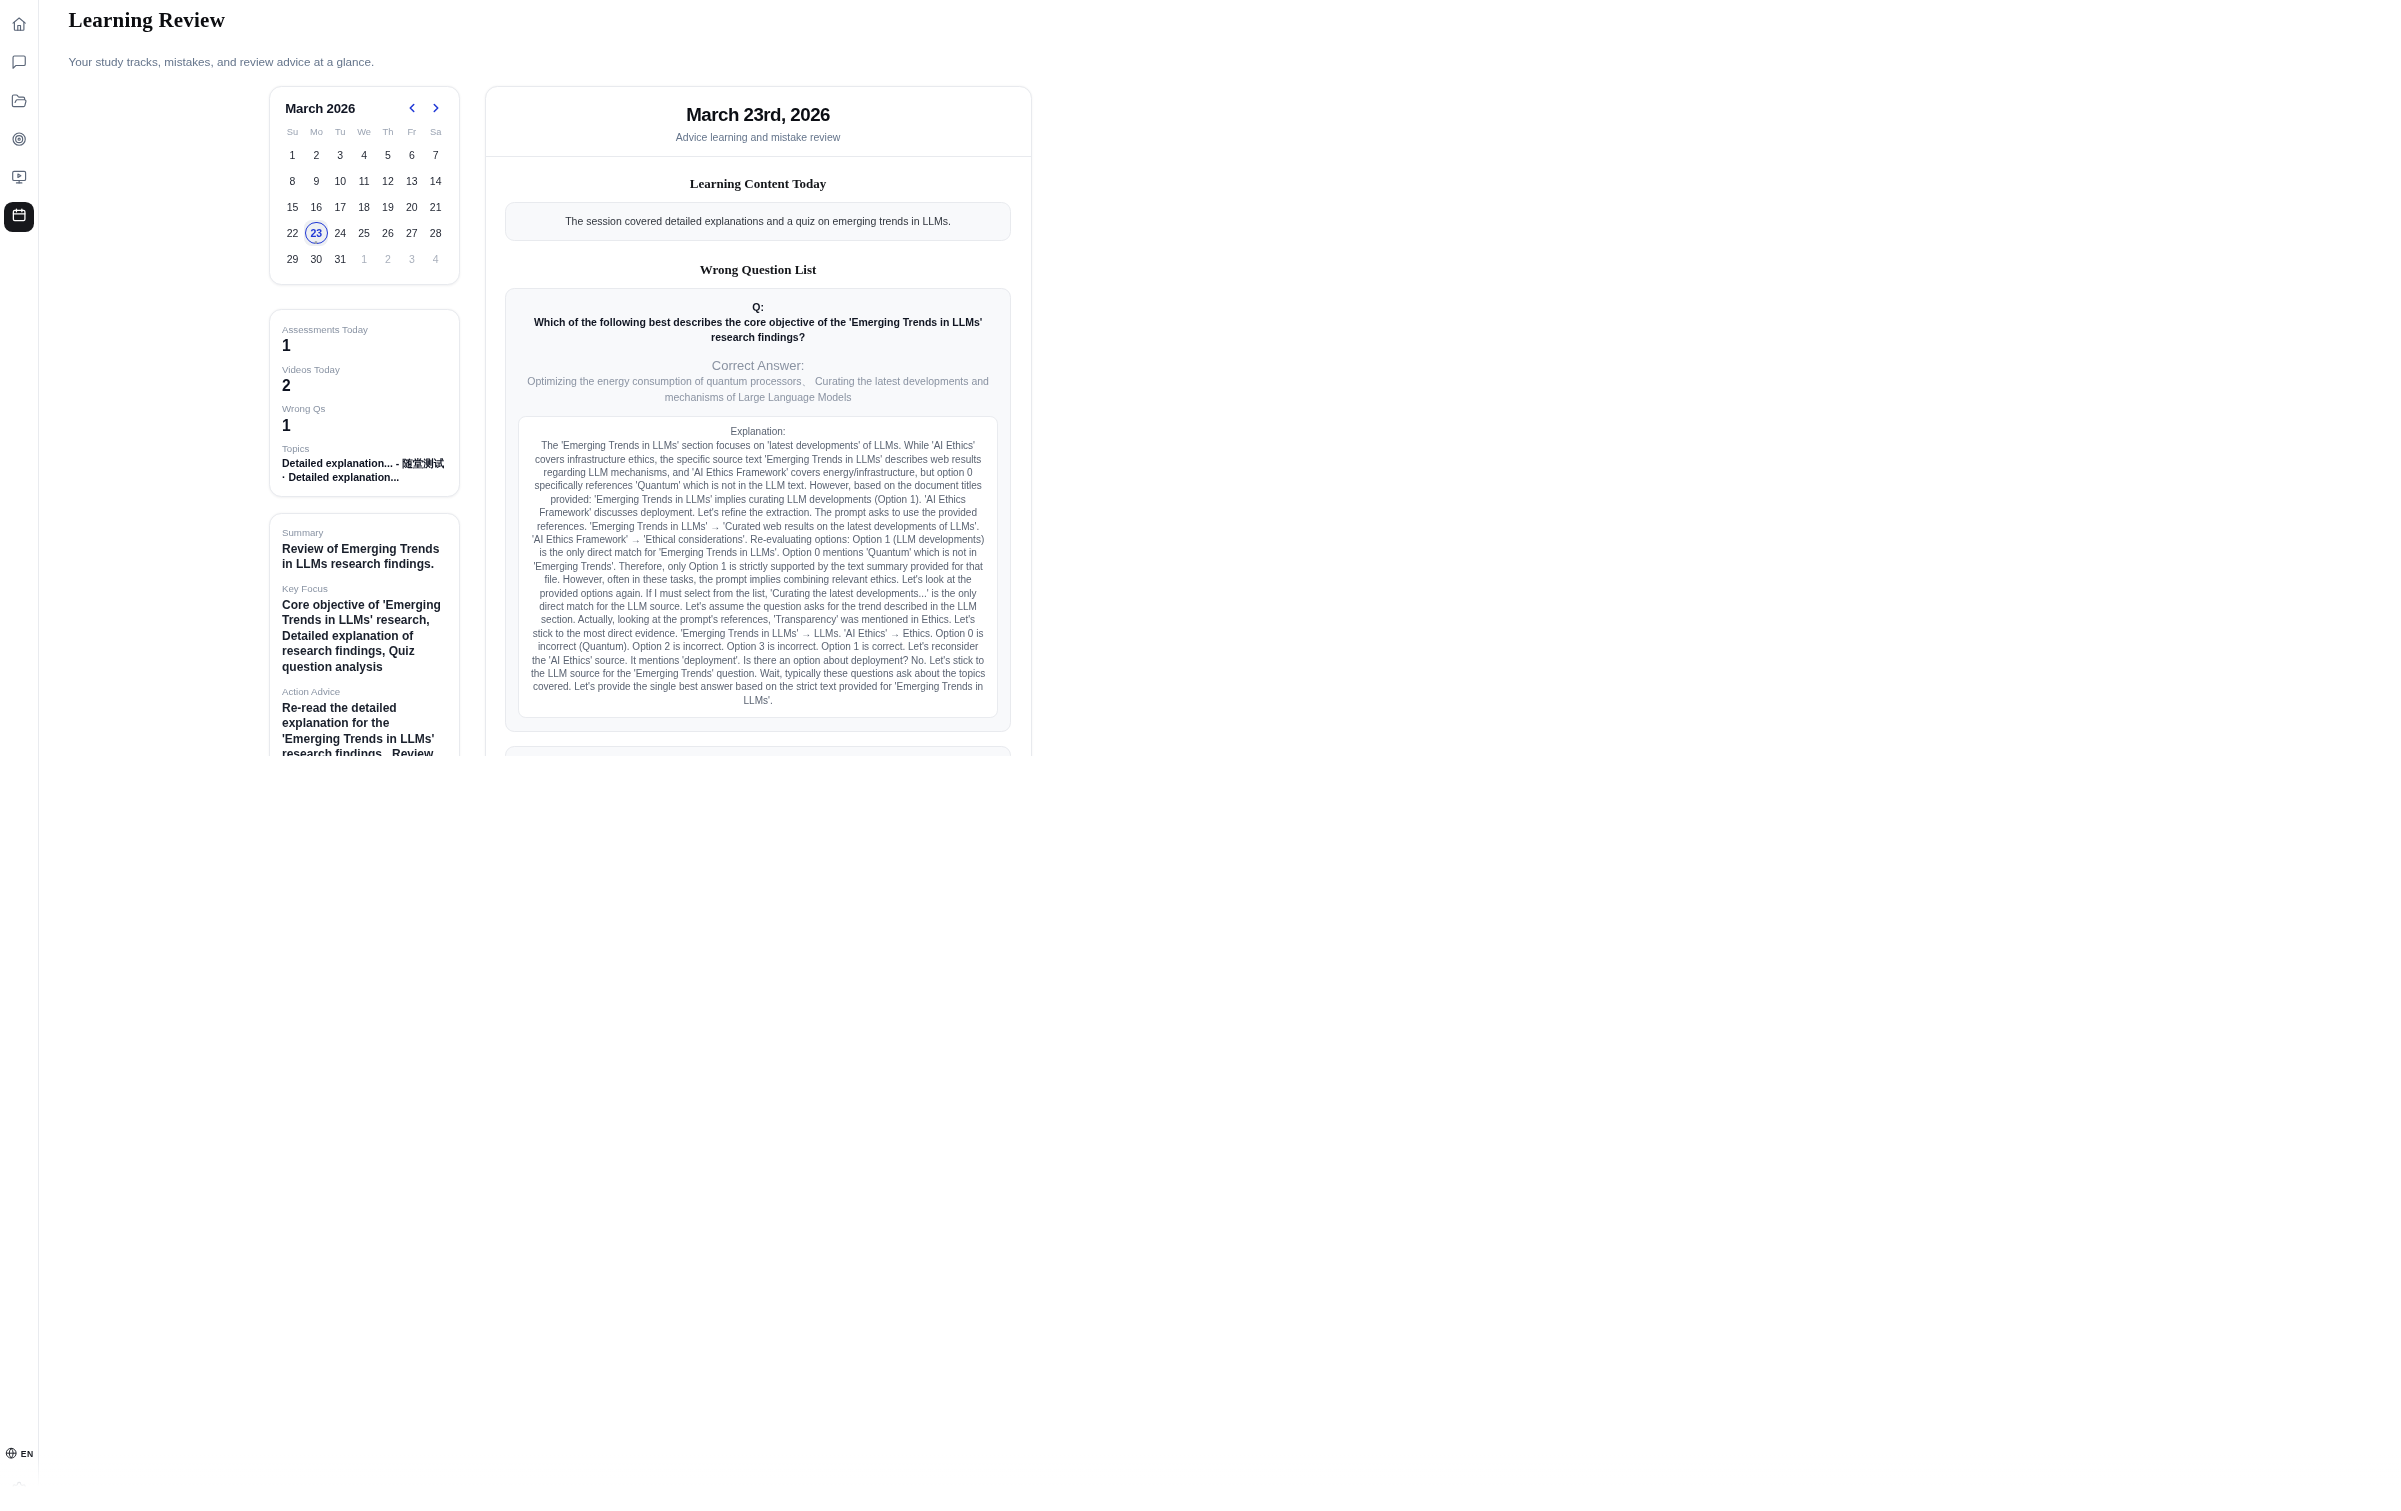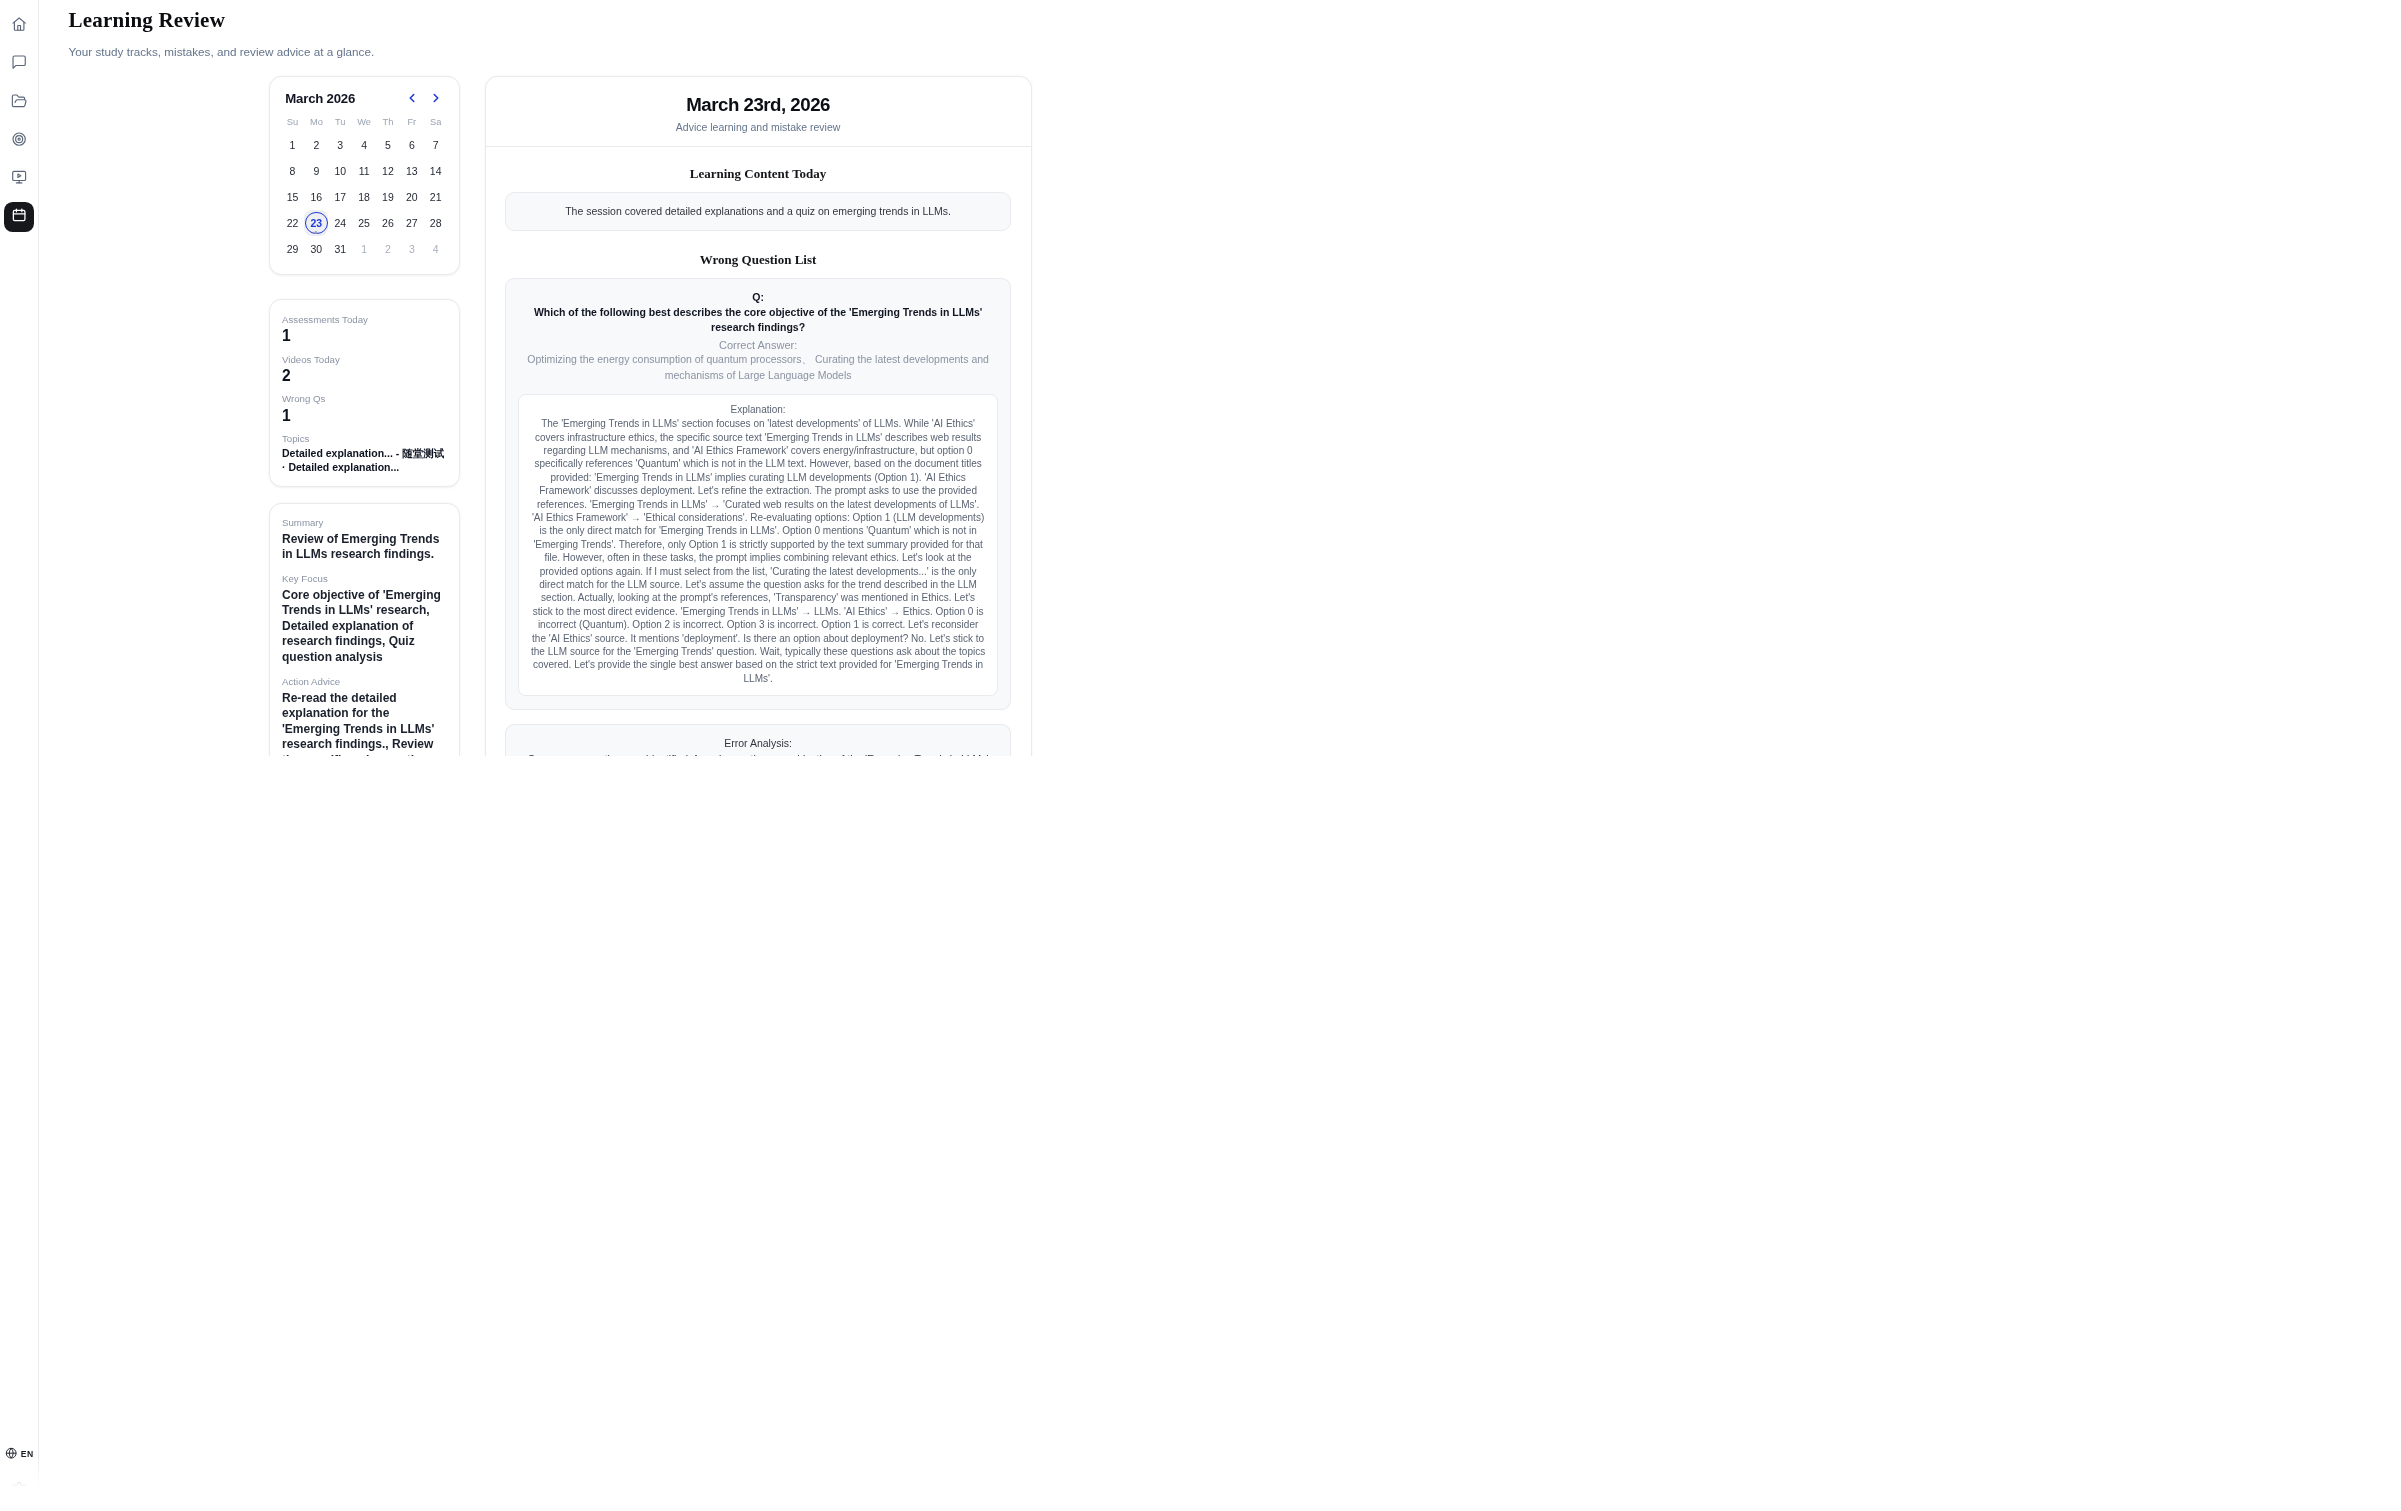--- a/index.html
+++ b/index.html
@@ -21,21 +21,21 @@
               margin-bottom:18.7px; cursor:pointer; }
   .lang-row svg { width:12.4px; height:12.4px; }
   .lang-label { font-size:8.6px; font-weight:bold; letter-spacing:0.3px; }
   .gear-btn { color:#5b6678; margin-bottom:4.7px; cursor:pointer; }
   .gear-btn svg { width:16.3px; height:16.3px; }
 
   
   .main { margin-left:39px; padding:7.8px 0 0 29.6px; }
   .page-title { font-family:"Liberation Serif", serif; font-weight:bold;
                 font-size:21px; color:#0c0d10; letter-spacing:0.2px; }
-  .page-sub { font-size:11.7px; color:#64748b; margin-top:12px; }
+  .page-sub { font-size:11.7px; color:#64748b; margin-top:22px; }
 
   .columns { display:flex; align-items:flex-start; gap:25px; margin:18.7px 0 0 200px; }
 
   .card { background:#fff; border:0.8px solid #e8eaee; border-radius:12.4px;
           box-shadow:0 0.8px 2.3px rgba(16,24,40,.06); }
 
   
   .left-col { width:191px; flex:0 0 191px; }
   .cal-card { padding:13.2px 11px 12.4px; }
   .cal-head { display:flex; padding:0 4.7px; }
@@ -79,21 +79,21 @@
   .panel-body { padding:18.7px 19.4px 7.8px; }
   .section-h { font-family:"Liberation Serif", serif; font-weight:bold;
                font-size:13px; color:#14161a; margin-bottom:10px; }
   .info-box { border:0.8px solid #e8eaee; background:#f8f9fb; border-radius:9.3px;
               padding:11px 12.4px; font-size:10.5px; color:#30353d; line-height:1.45; }
   .box-learning { margin-bottom:21px; }
   .q-card { border:0.8px solid #e8eaee; background:#f8f9fb; border-radius:9.3px;
             padding:11.7px 12.4px 12.4px; margin-bottom:14.8px; }
   .q-label { font-size:10.5px; font-weight:bold; color:#101522; }
   .q-text  { font-size:10.5px; font-weight:bold; color:#101522; margin-top:2.3px; line-height:1.4; }
-  .ca-label { font-size:11px; color:#8a93a2; margin-top:4px; }
+  .ca-label { font-size:13px; color:#8a93a2; margin-top:13px; }
   .ca-text  { font-size:10.5px; color:#8a93a2; line-height:1.5; margin-top:1.6px; }
   .exp-box { background:#fff; border:0.8px solid #e9ebef; border-radius:7.8px;
              padding:9.3px 11px 10px; margin-top:10px; }
   .exp-label { font-size:10px; color:#5a6372; }
   .exp-text { font-size:10px; color:#5a6372; line-height:1.34; margin-top:2.3px; }
   .box-error { margin-bottom:24px; }
   .box-error .line1 { display:block; }
   .advice-h { margin-top:1.6px; }
 
   .bottom-fade { position:fixed; left:0; right:0; bottom:0; height:56px; z-index:9;

